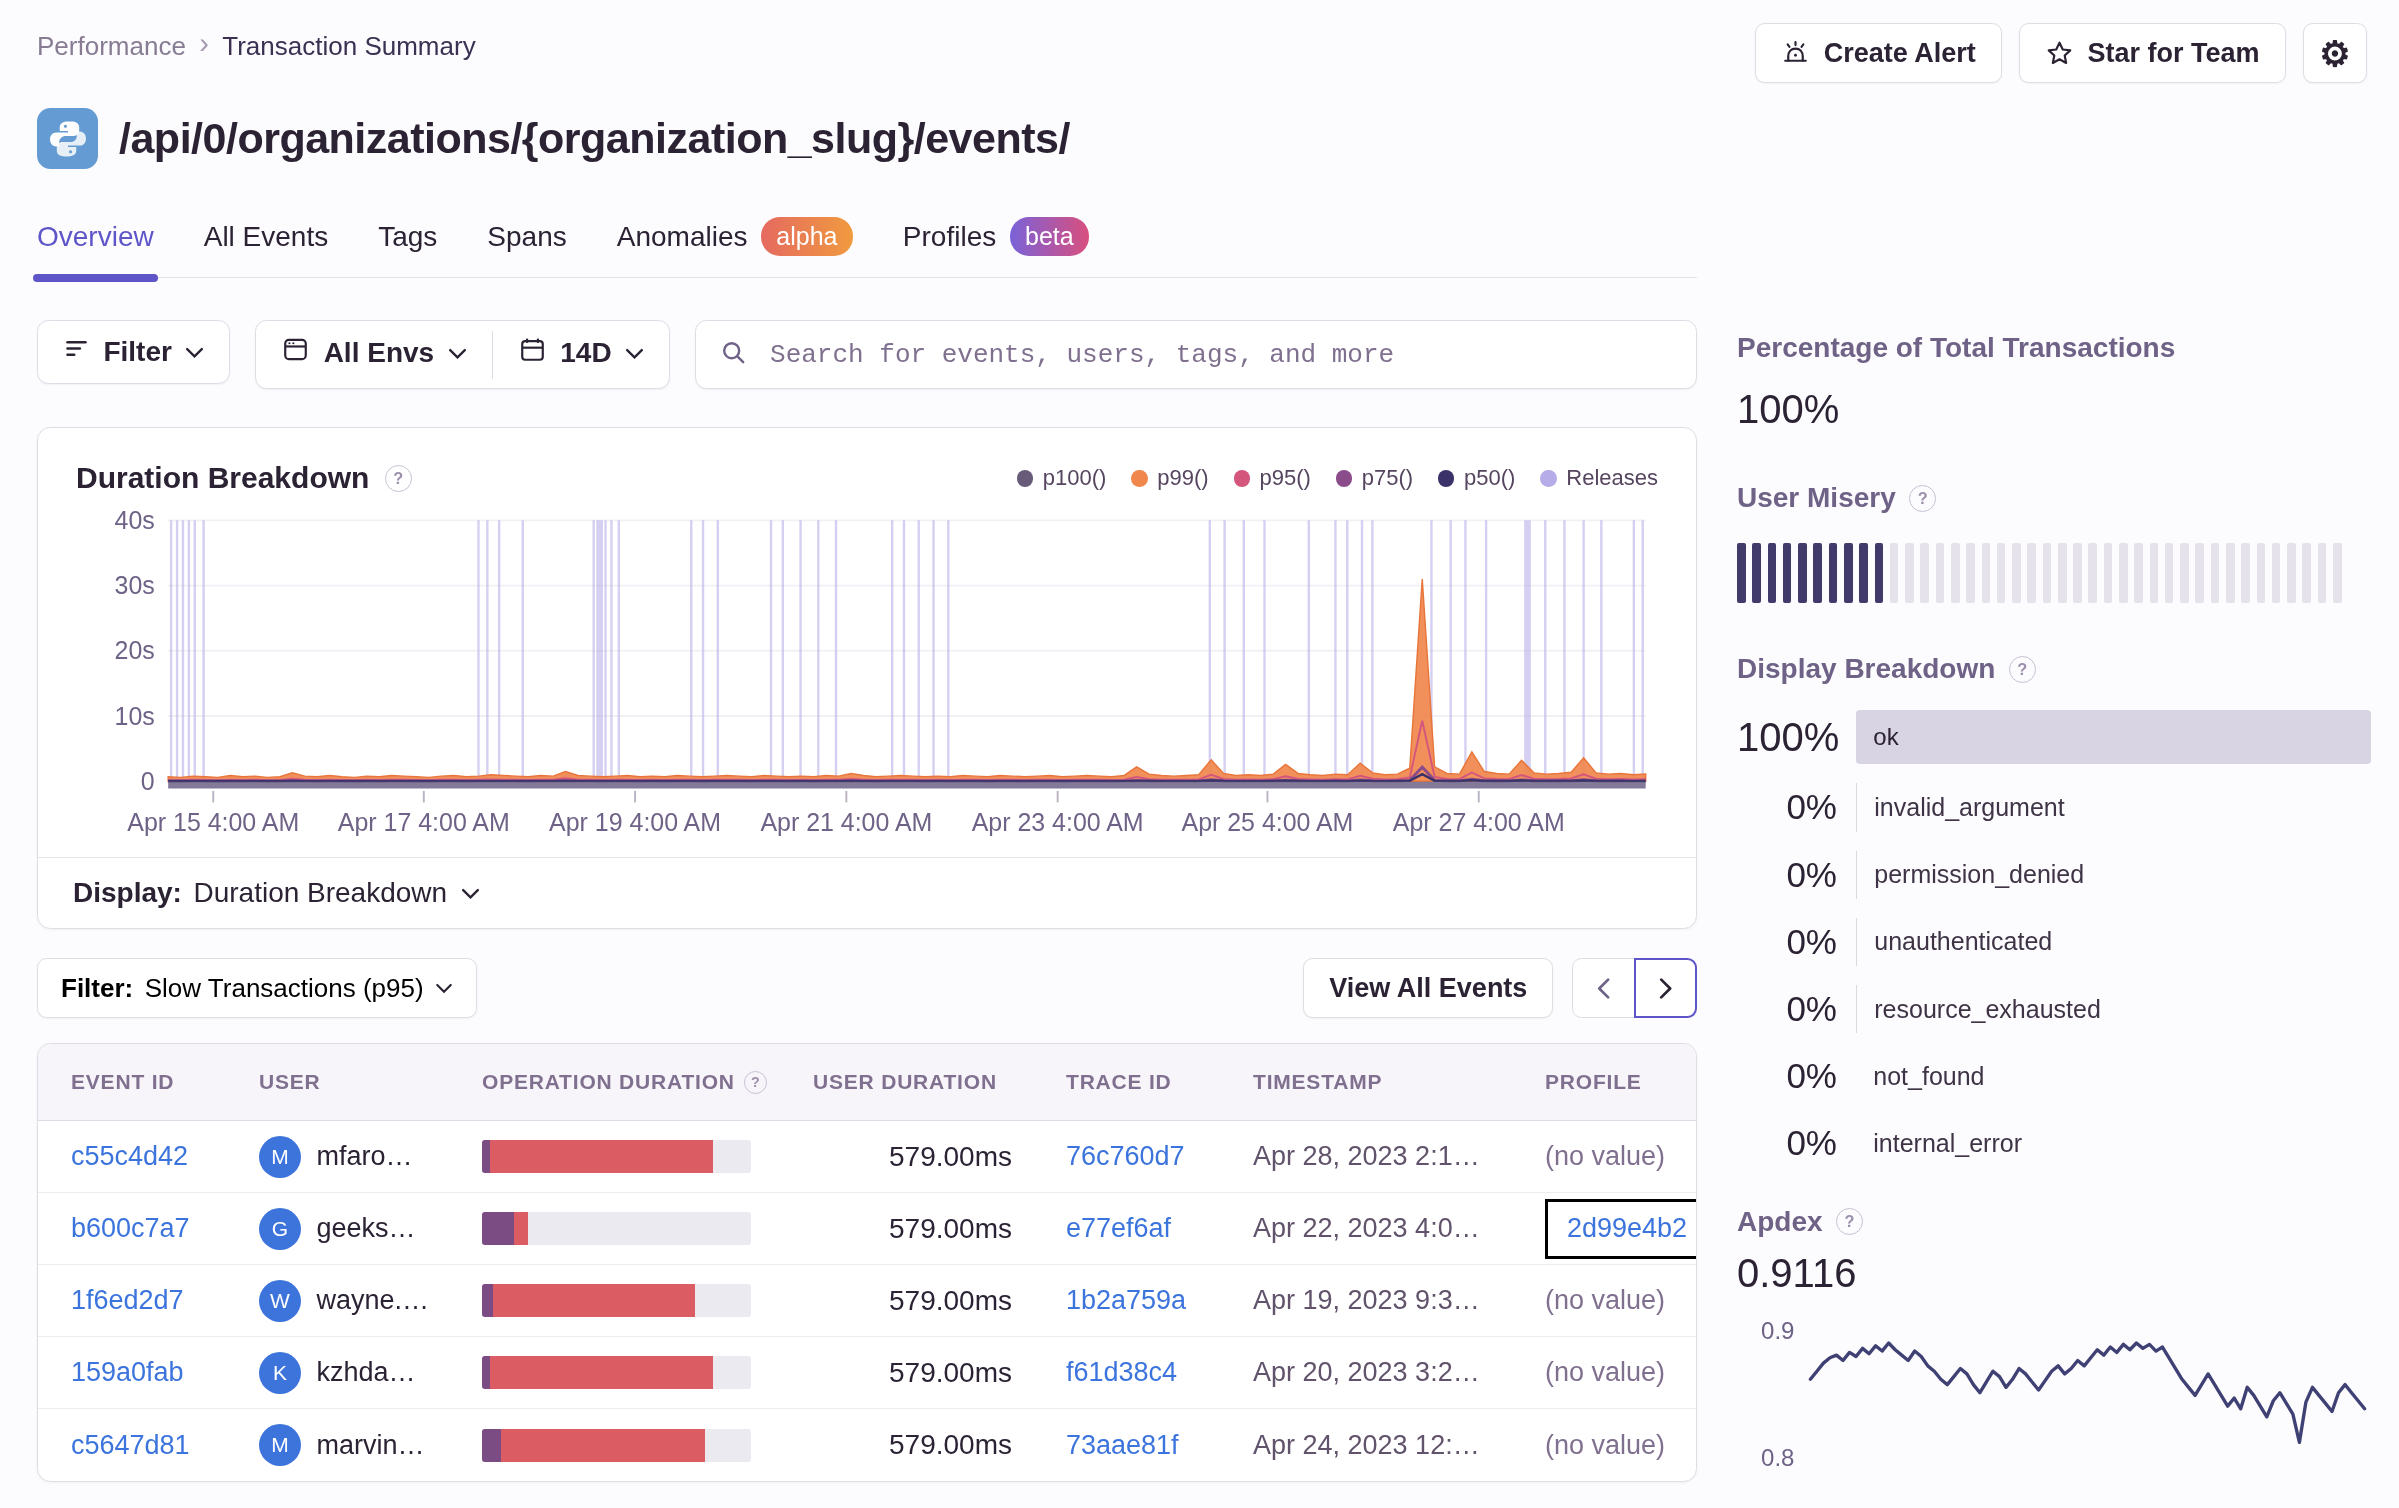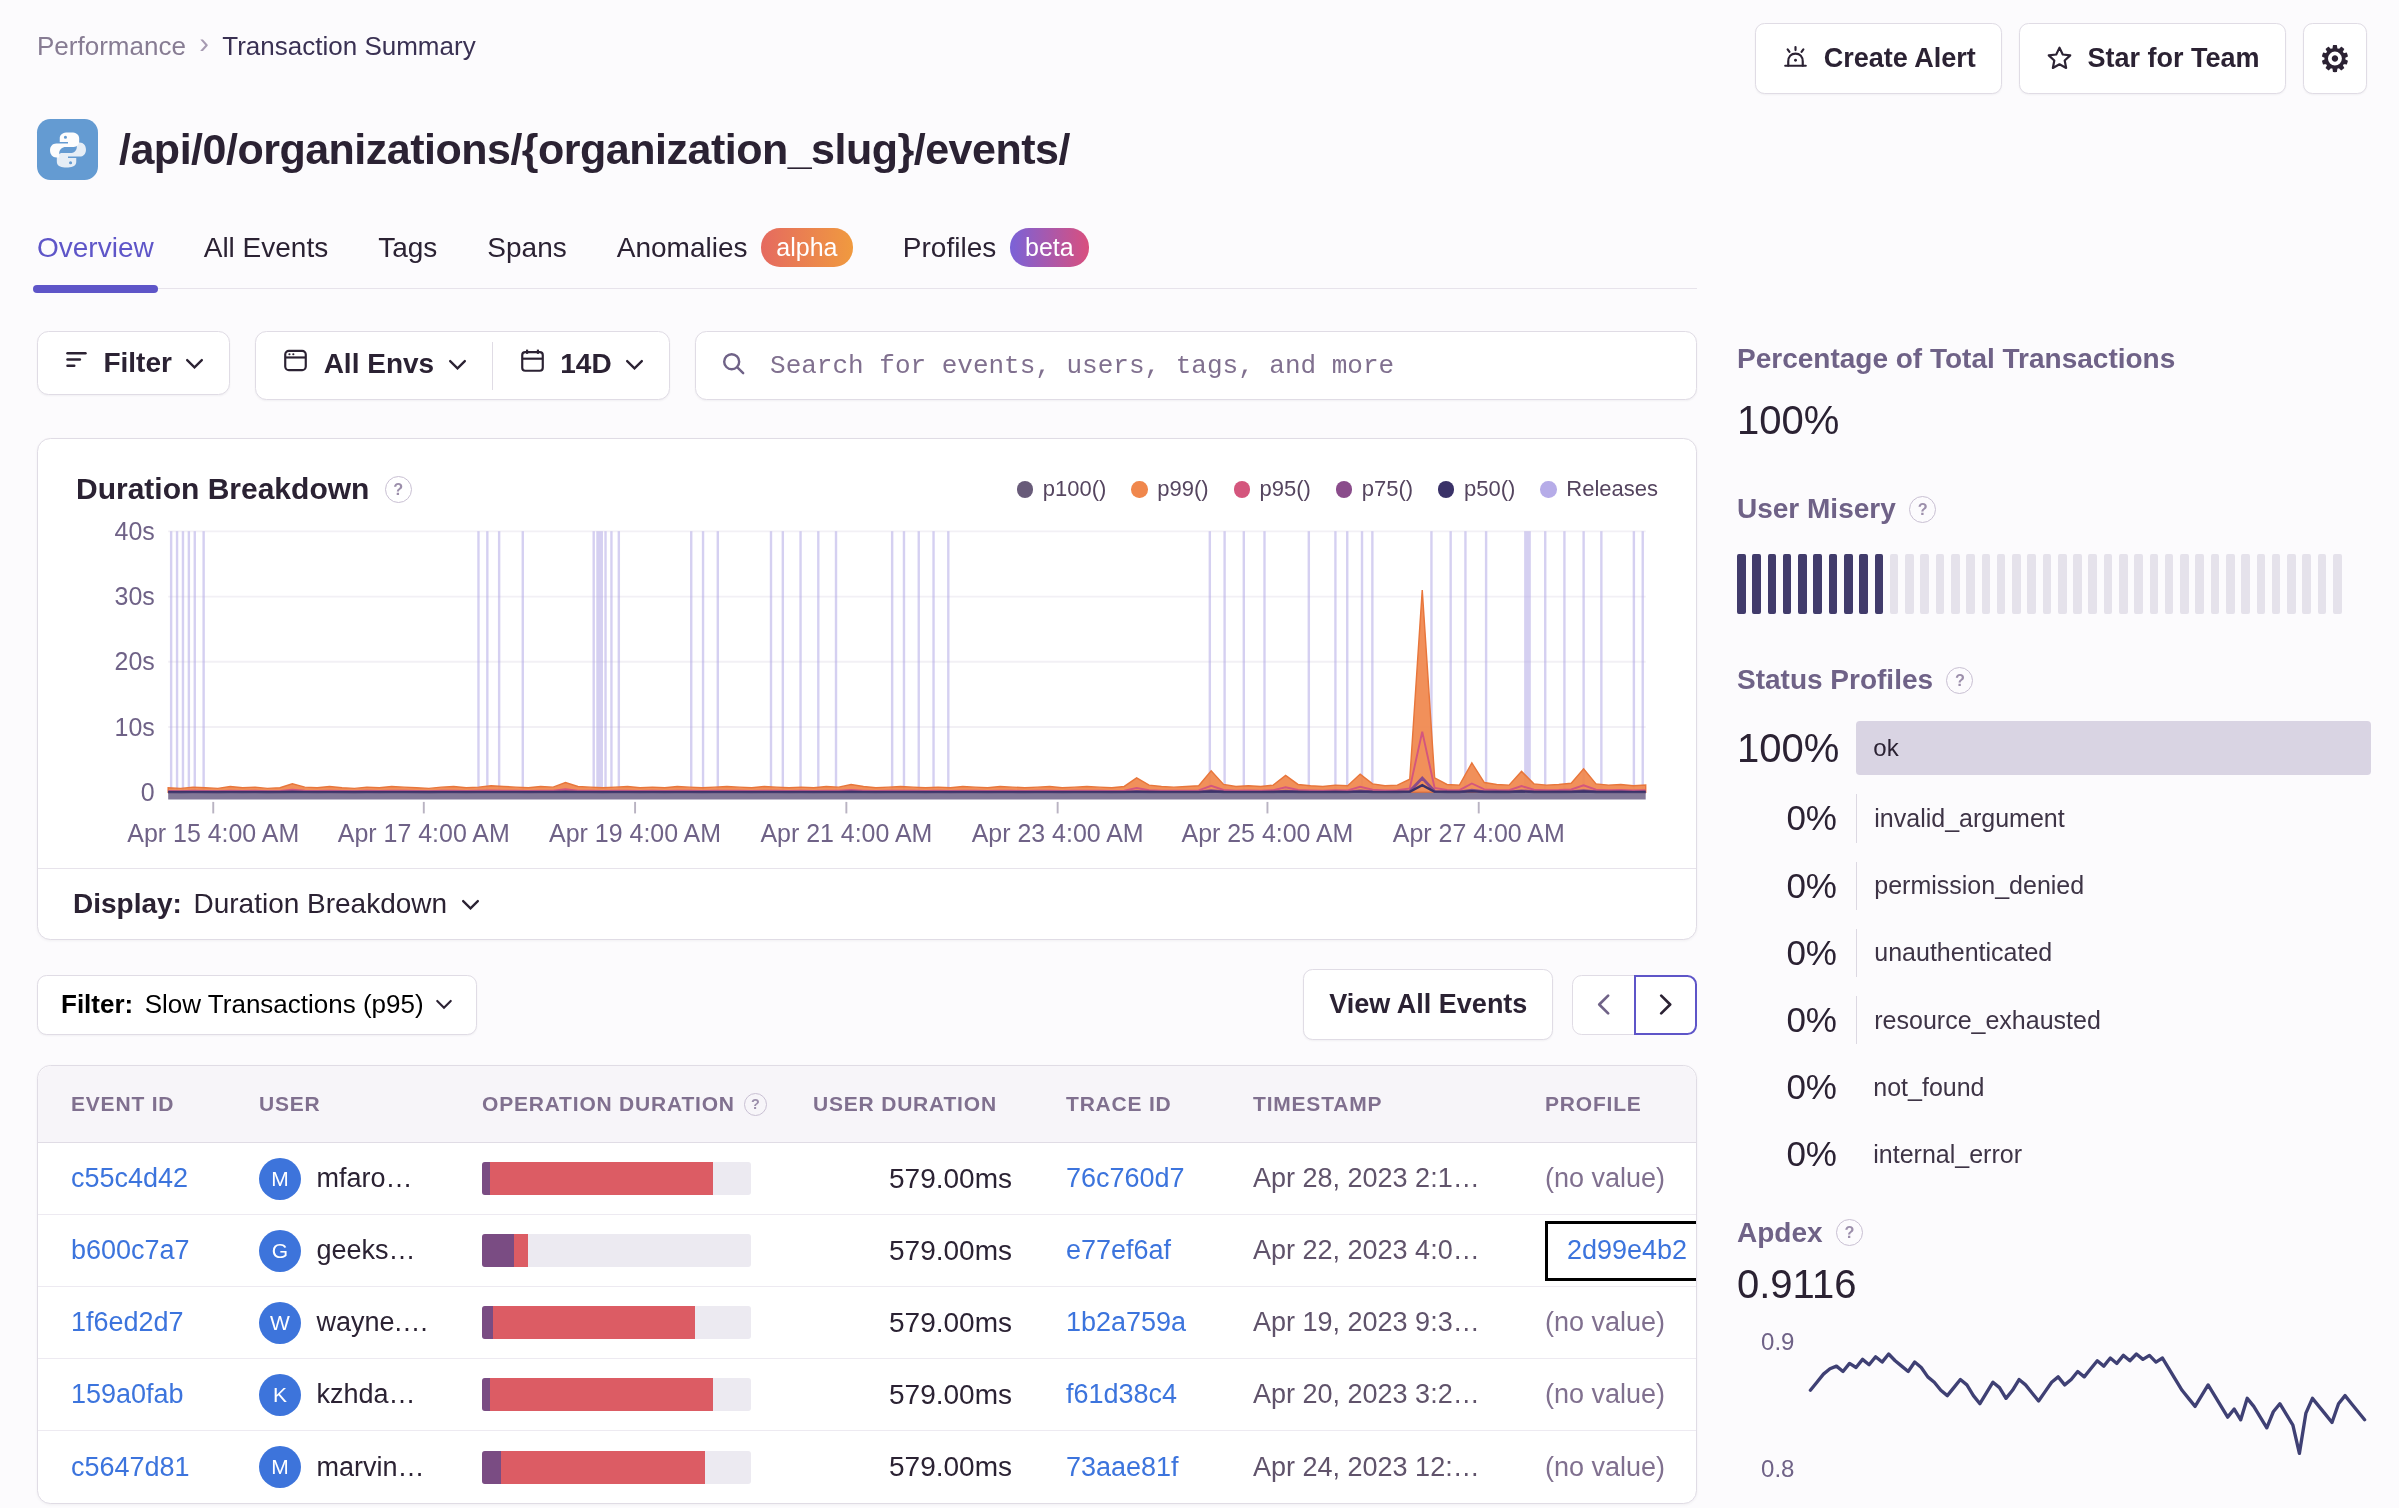--- a/index.html
+++ b/index.html
@@ -14,21 +14,21 @@
   
   .topbar { display:flex; justify-content:space-between; align-items:flex-start; }
   .breadcrumb { display:flex; align-items:flex-start; gap:13.4px; font-size:26px; padding-top:7.7px; }
   .crumb-root { color:#877C93; cursor:pointer; }
   .crumb-sep { color:#A79BB2; font-size:29px; line-height:1; transform:translateY(-1.9px); }
   .crumb-current { color:#3A3153; }
   .top-actions { display:flex; gap:17.3px; }
   .btn {
     display:flex; align-items:center; gap:13.4px;
     background:#fff; border:1.4px solid #E0DCE5; border-radius:9.6px;
-    height:71px; padding:0 25px; font-size:27px; font-weight:700; color:#2B2233;
+    height:60px; padding:0 25px; font-size:27px; font-weight:700; color:#2B2233;
     box-shadow:0 1px 1.9px rgba(43,34,51,.05); cursor:pointer;
   }
   .btn.icon-only { padding:0 15.4px; }
   .btn svg { display:block; }
 
   
   .title-row { display:flex; align-items:center; gap:21px; margin-top:25px; }
   .platform-chip { width:61px; height:61px; border-radius:13.4px; background:#649BD2; display:flex; align-items:center; justify-content:center; }
   .page-title { font-size:43px; font-weight:700; letter-spacing:-0.5px; color:#2B2233; }
 
@@ -568,21 +568,21 @@
             <span class="misery-seg"></span>
             <span class="misery-seg"></span>
             <span class="misery-seg"></span>
             <span class="misery-seg"></span>
             <span class="misery-seg"></span>
           </div>
       </div>
 
       <div class="side-section" style="margin-bottom:38px;">
         <div class="side-heading">
-          <span>Status Profiles</span>
+          <span>Display Breakdown</span>
           <span class="help">?</span>
         </div>
         <div class="status-rows" id="status-rows">
             <div class="status-row">
               <span class="status-pct big">100%</span>
               <div class="status-right">
                 <div class="status-bar">ok</div>
               </div>
             </div>
             <div class="status-row">

